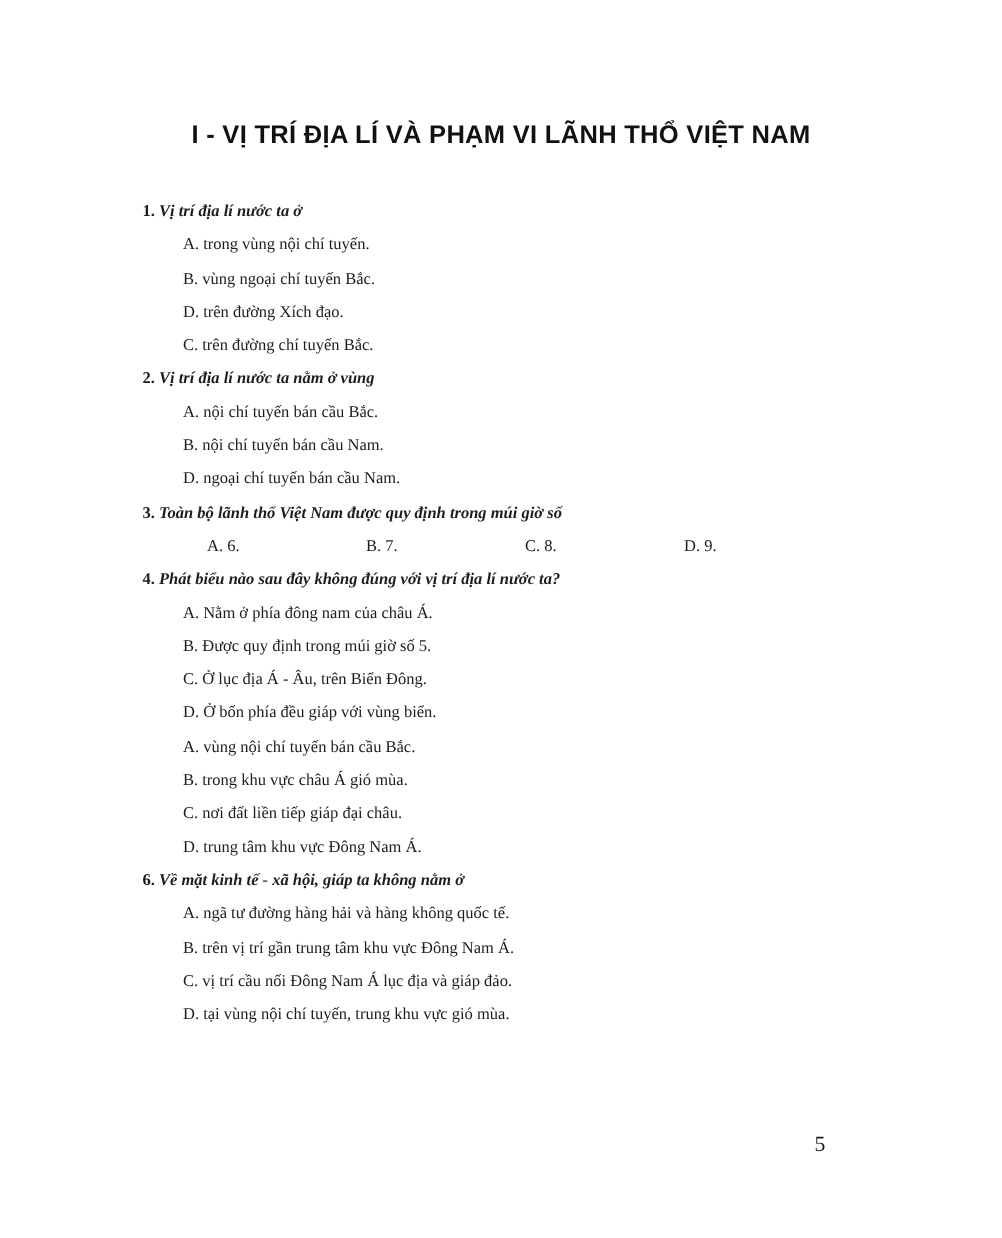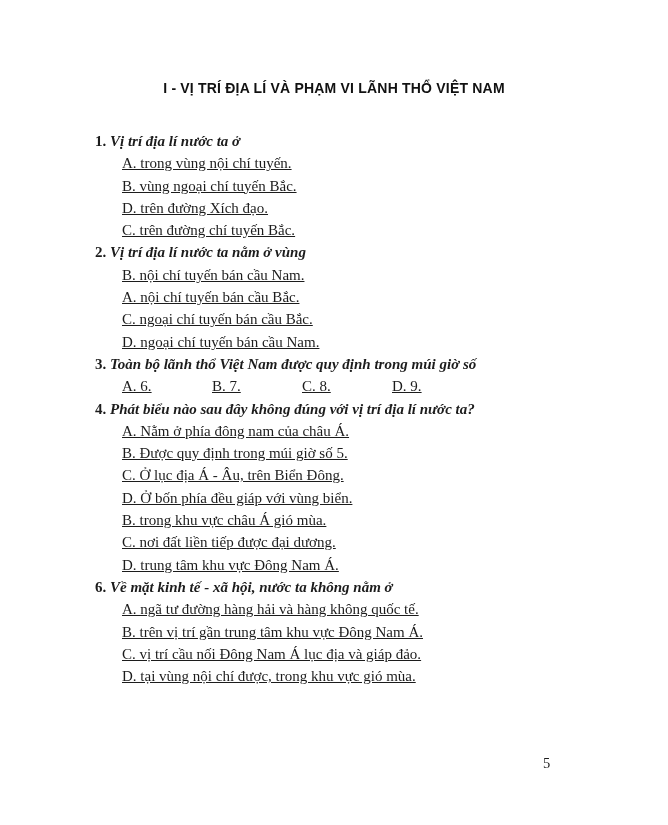--- a/index.html
+++ b/index.html
@@ -13,43 +13,42 @@
     color: #1c1c1c;
     overflow: hidden;
   }
   .doc-title {
     position: absolute;
     top: 80px;
     left: 0;
     width: 100%;
     text-align: center;
     font-family: "Liberation Sans", sans-serif;
-    font-size: 14px;
+    font-size: 17px;
     font-weight: bold;
     letter-spacing: 0.2px;
     color: #111111;
   }
   .questions {
     position: absolute;
     top: 130px;
     left: 95px;
     right: 60px;
-    font-size: 15px;
+    font-size: 11px;
   }
   .q-head { line-height: 22.3px; white-space: nowrap; }
   .q-num  { font-weight: bold; font-style: normal; }
   .q-text { font-weight: bold; font-style: italic; }
   .option {
     margin-left: 27px;
     line-height: 22.3px;
     white-space: nowrap;
-    text-decoration: underline;
   }
   .options.inline { display: flex; margin-left: 27px; }
-  .options.inline .option { margin-left: 0; width: 90px; }
+  .options.inline .option { margin-left: 16px; width: 90px; }
   .page-number {
     position: absolute;
     top: 755px;
     left: 543px;
     font-size: 14.5px;
     font-family: "Liberation Serif", serif;
     color: #1c1c1c;
   }
 </style>
 </head>
@@ -64,23 +63,22 @@
         <div class="options">
           <div class="option">A. trong vùng nội chí tuyến.</div>
           <div class="option">B. vùng ngoại chí tuyến Bắc.</div>
           <div class="option">D. trên đường Xích đạo.</div>
           <div class="option">C. trên đường chí tuyến Bắc.</div>
         </div>
       </div>
       <div class="question">
         <div class="q-head"><span class="q-num">2. </span><span class="q-text">Vị trí địa lí nước ta nằm ở vùng</span></div>
         <div class="options">
+          <div class="option">A. nội chí tuyến bán cầu Bắc.</div>
           <div class="option">B. nội chí tuyến bán cầu Nam.</div>
-          <div class="option">A. nội chí tuyến bán cầu Bắc.</div>
-          <div class="option">C. ngoại chí tuyến bán cầu Bắc.</div>
           <div class="option">D. ngoại chí tuyến bán cầu Nam.</div>
         </div>
       </div>
       <div class="question">
         <div class="q-head"><span class="q-num">3. </span><span class="q-text">Toàn bộ lãnh thổ Việt Nam được quy định trong múi giờ số</span></div>
         <div class="options inline">
           <div class="option">A. 6.</div>
           <div class="option">B. 7.</div>
           <div class="option">C. 8.</div>
           <div class="option">D. 9.</div>
@@ -90,30 +88,31 @@
         <div class="q-head"><span class="q-num">4. </span><span class="q-text">Phát biểu nào sau đây không đúng với vị trí địa lí nước ta?</span></div>
         <div class="options">
           <div class="option">A. Nằm ở phía đông nam của châu Á.</div>
           <div class="option">B. Được quy định trong múi giờ số 5.</div>
           <div class="option">C. Ở lục địa Á - Âu, trên Biển Đông.</div>
           <div class="option">D. Ở bốn phía đều giáp với vùng biển.</div>
         </div>
       </div>
       <div class="question">
         <div class="options">
+          <div class="option">A. vùng nội chí tuyến bán cầu Bắc.</div>
           <div class="option">B. trong khu vực châu Á gió mùa.</div>
-          <div class="option">C. nơi đất liền tiếp được đại dương.</div>
+          <div class="option">C. nơi đất liền tiếp giáp đại châu.</div>
           <div class="option">D. trung tâm khu vực Đông Nam Á.</div>
         </div>
       </div>
       <div class="question">
-        <div class="q-head"><span class="q-num">6. </span><span class="q-text">Về mặt kinh tế - xã hội, nước ta không nằm ở</span></div>
+        <div class="q-head"><span class="q-num">6. </span><span class="q-text">Về mặt kinh tế - xã hội, giáp ta không nằm ở</span></div>
         <div class="options">
           <div class="option">A. ngã tư đường hàng hải và hàng không quốc tế.</div>
           <div class="option">B. trên vị trí gần trung tâm khu vực Đông Nam Á.</div>
           <div class="option">C. vị trí cầu nối Đông Nam Á lục địa và giáp đảo.</div>
-          <div class="option">D. tại vùng nội chí được, trong khu vực gió mùa.</div>
+          <div class="option">D. tại vùng nội chí tuyến, trung khu vực gió mùa.</div>
         </div>
       </div>
     </div>
 
   <div class="page-number">5</div>
 </div>
 
 </body></html>

